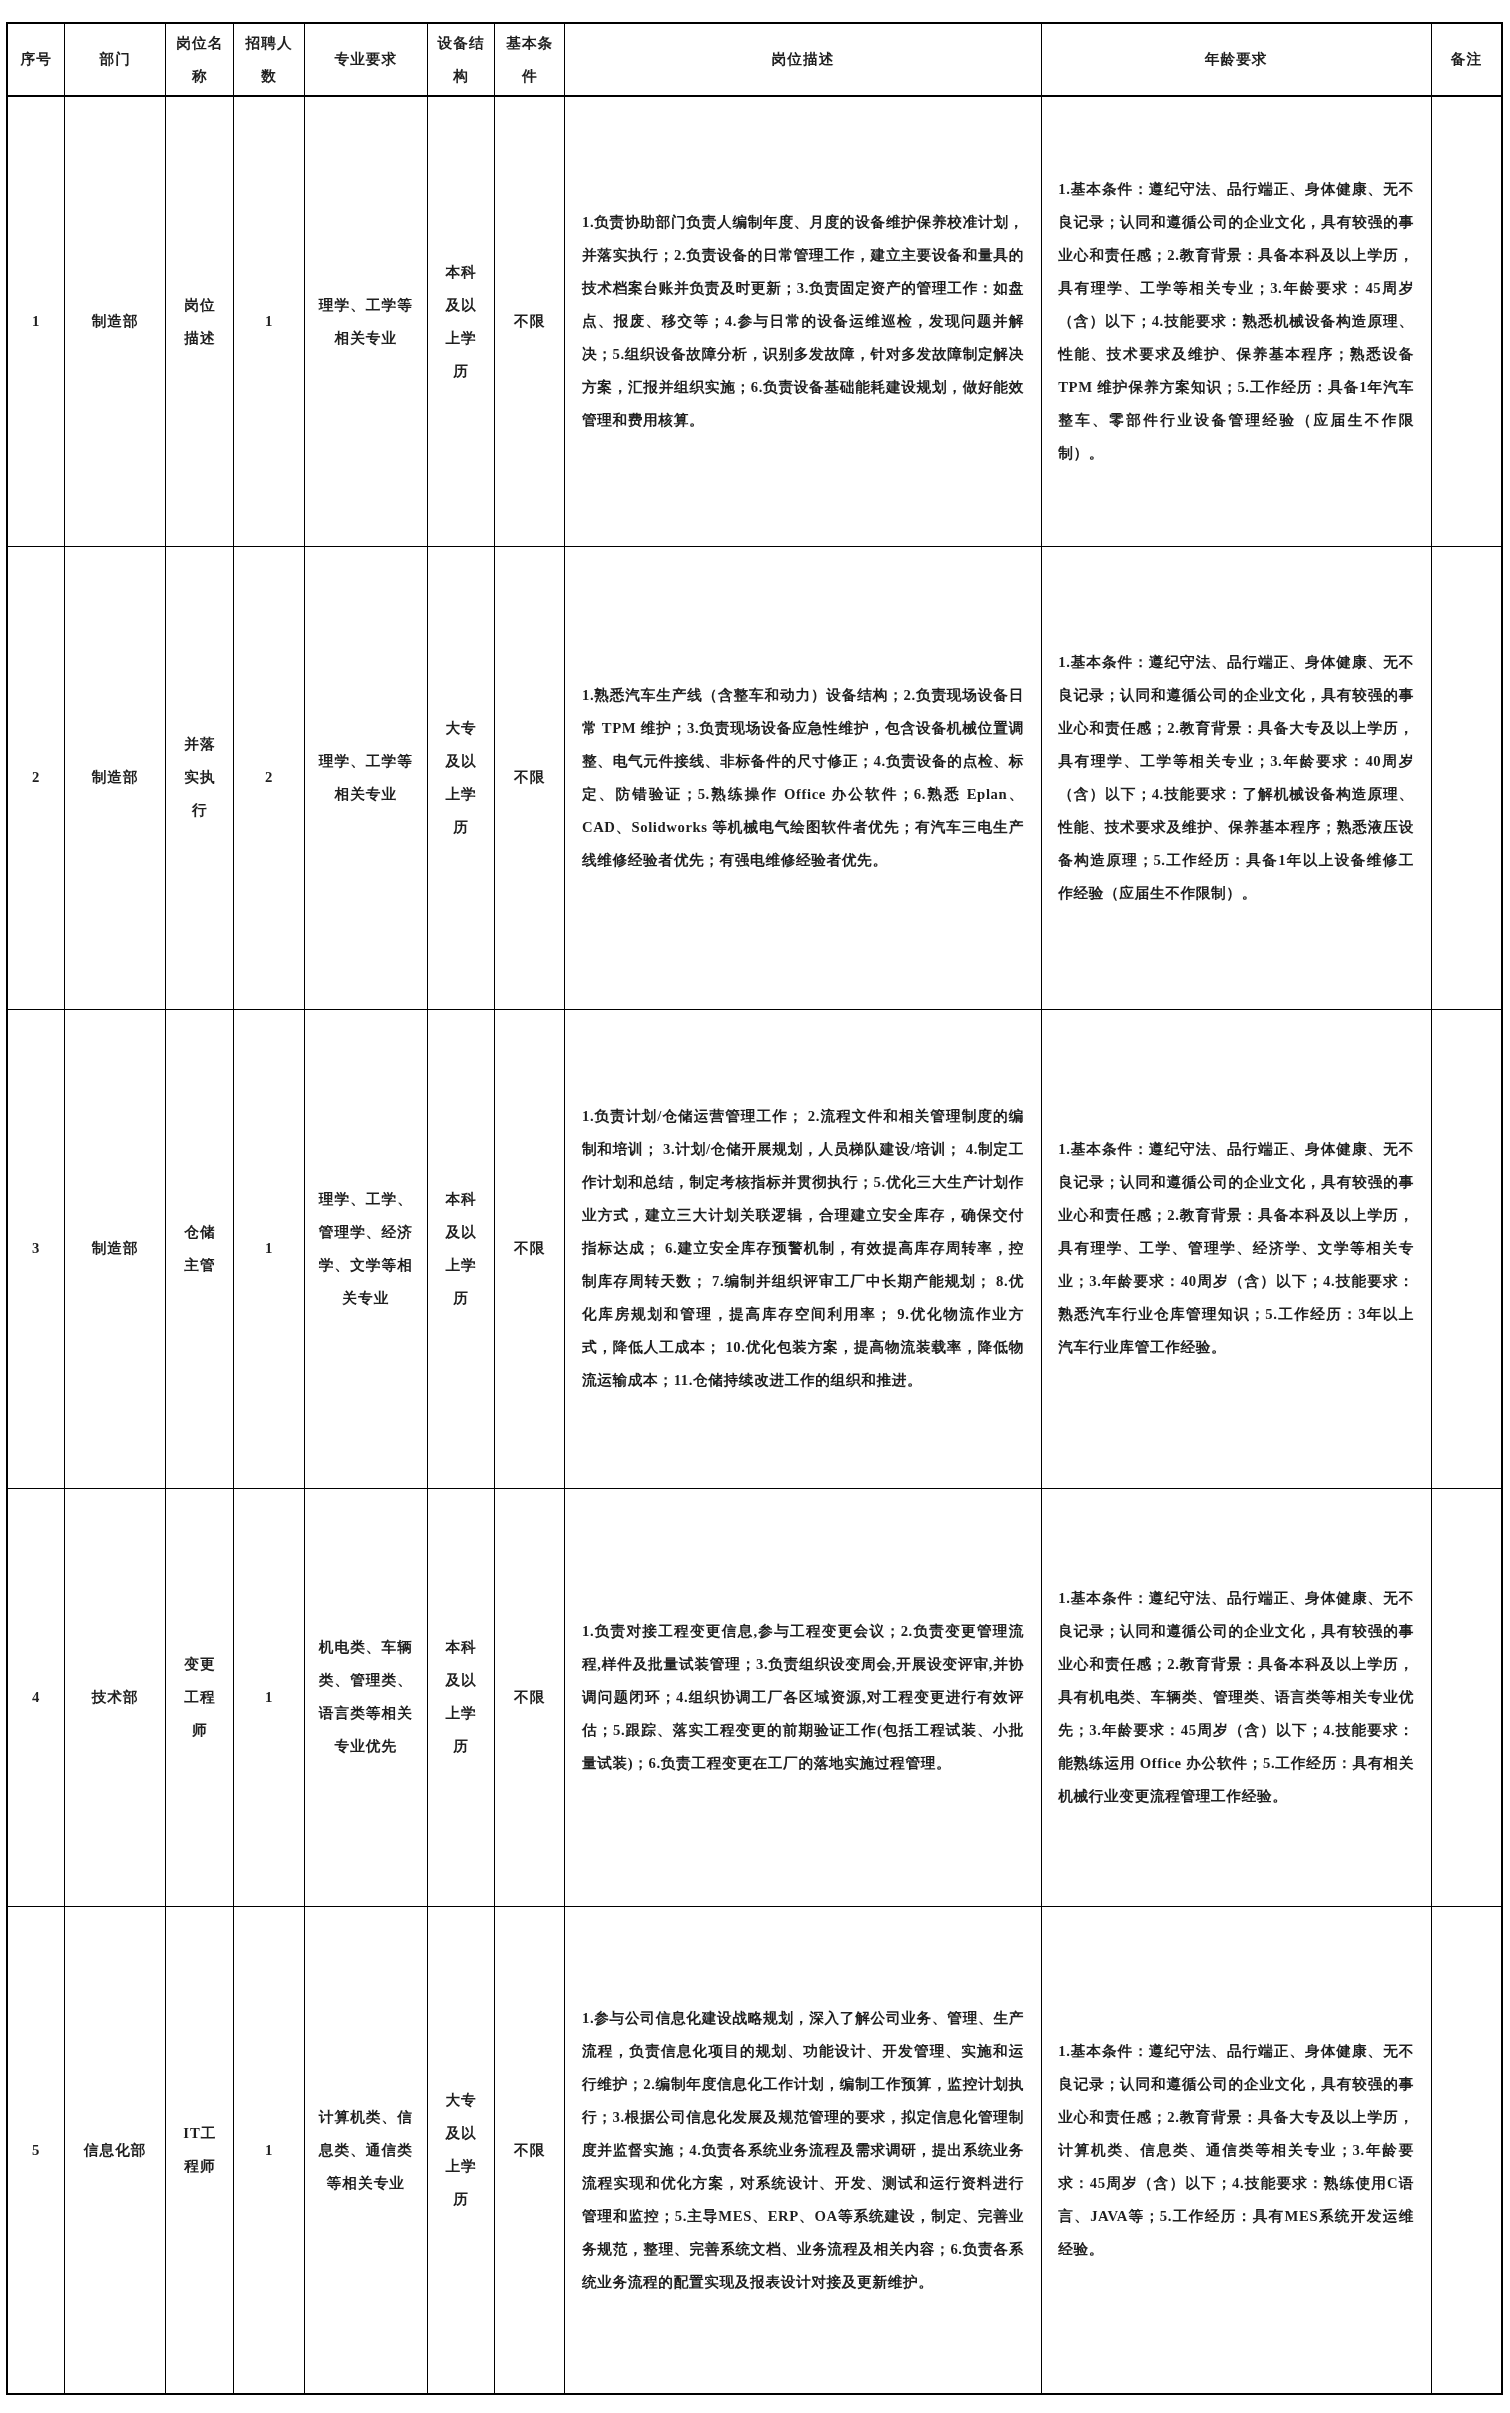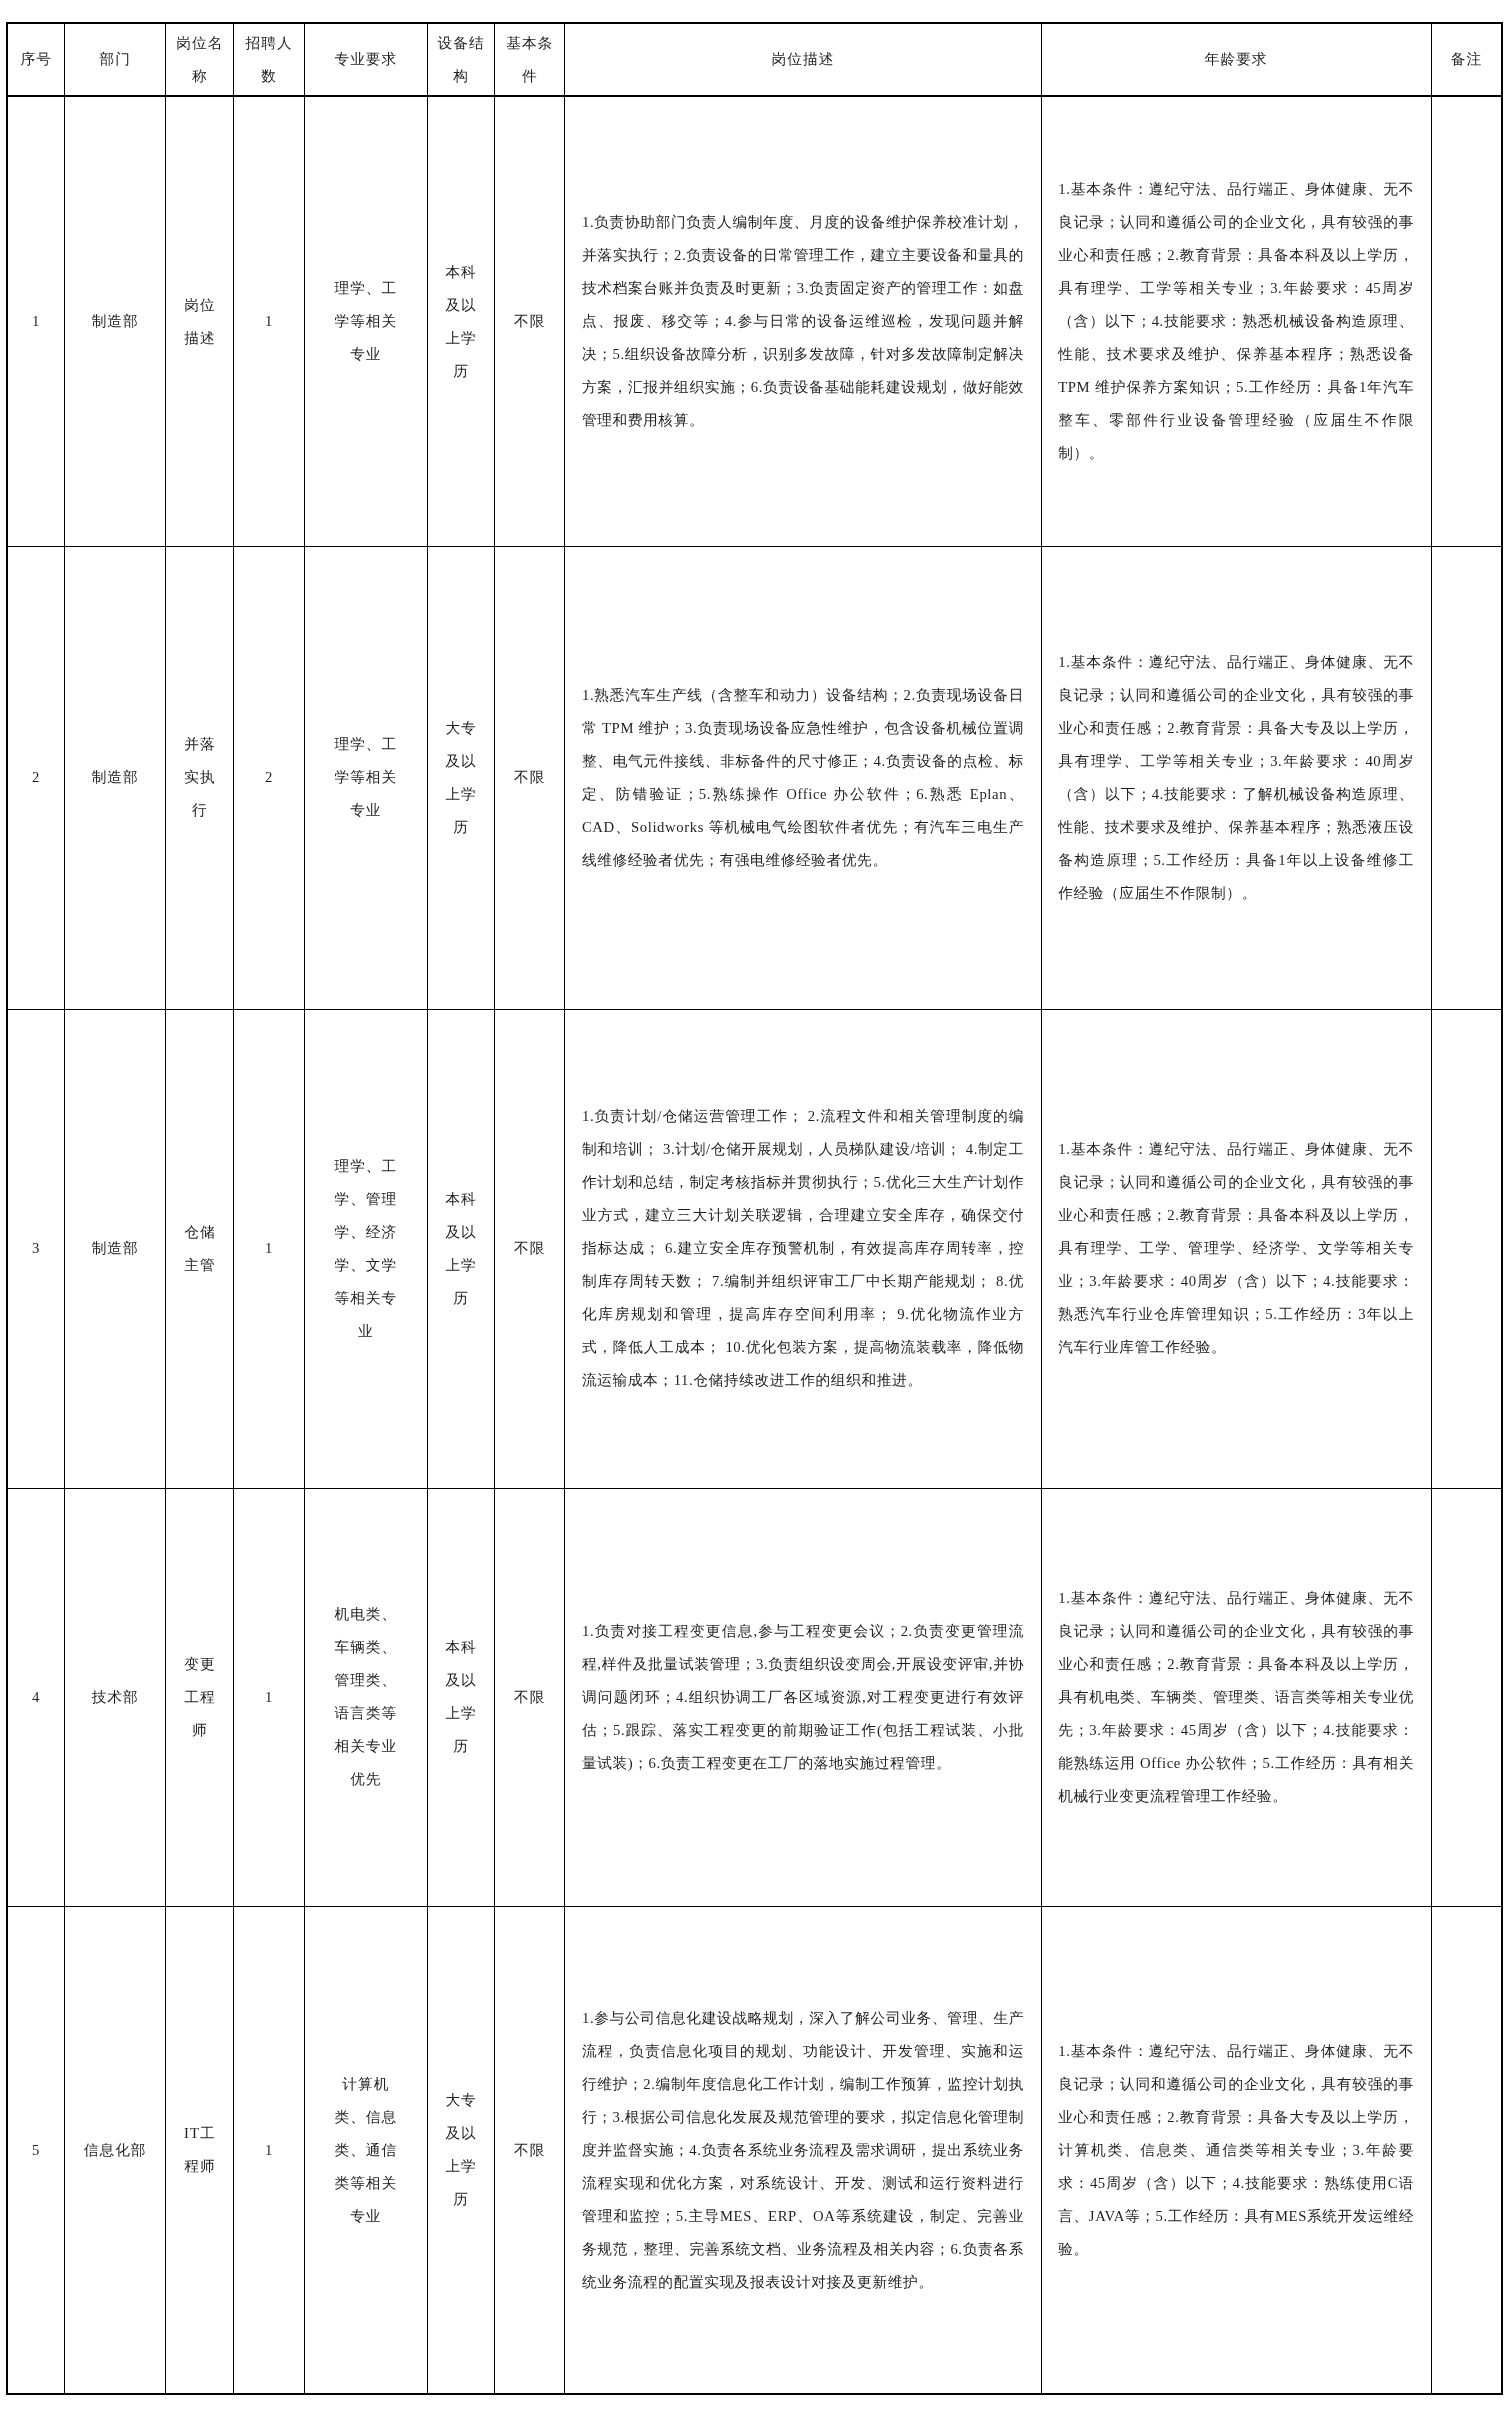--- a/index.html
+++ b/index.html
@@ -24,38 +24,38 @@
     width: 1497px;
     background: #ffffff;
   }
   th, td {
     border-left: 1.3px solid #000;
     border-right: 1.3px solid #000;
     border-top: 1.9px solid #000;
     border-bottom: 1.9px solid #000;
     vertical-align: middle;
     text-align: center;
-    font-weight: normal;
+    font-weight: bold;
     font-size: 14.7px;
     line-height: 33px;
     letter-spacing: 1px;
     padding: 2.6px 10.2px;
     box-sizing: border-box;
     overflow: hidden;
     word-break: break-word;
   }
   table.jobs { border: 2.6px solid #000; }
   thead th { border-bottom: 2.6px solid #000; height: 73px; padding: 1.3px 5.1px; }
   thead tr { height: 73px; }
   tr.row-1 { height: 450px; }
   tr.row-2 { height: 463px; }
   tr.row-3 { height: 479px; }
   tr.row-4 { height: 418px; }
   tr.row-5 { height: 488px; }
-  td.c-major { padding: 0 27px; margin-top: 48px; }
+  td.c-major { padding: 0 12px; margin-top: 48px; }
   td.c-desc, td.c-qual {
     text-align: justify;
     text-align-last: left;
     -moz-text-align-last: left;
     padding: 11.5px 16.6px;
     letter-spacing: 0.6px;
   }
   
   col.w-seq    { width: 57px; }
   col.w-dept   { width: 101px; }

